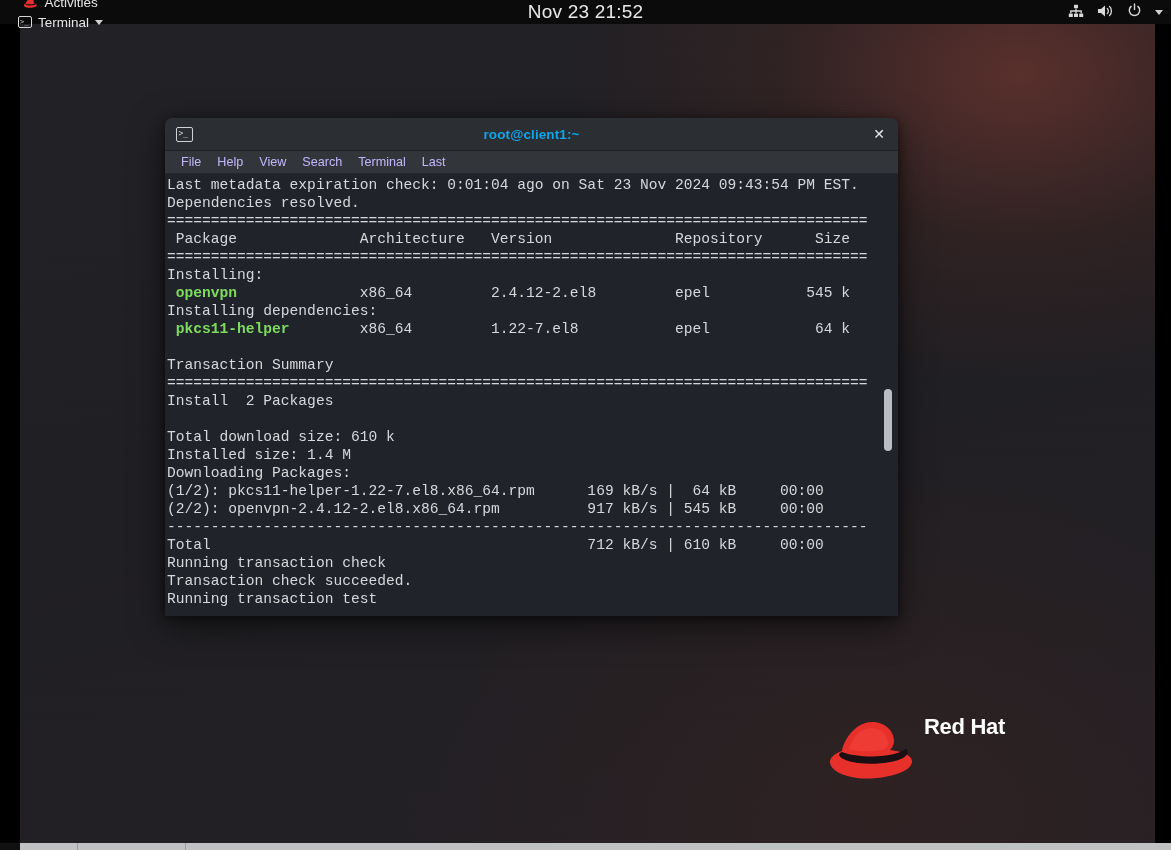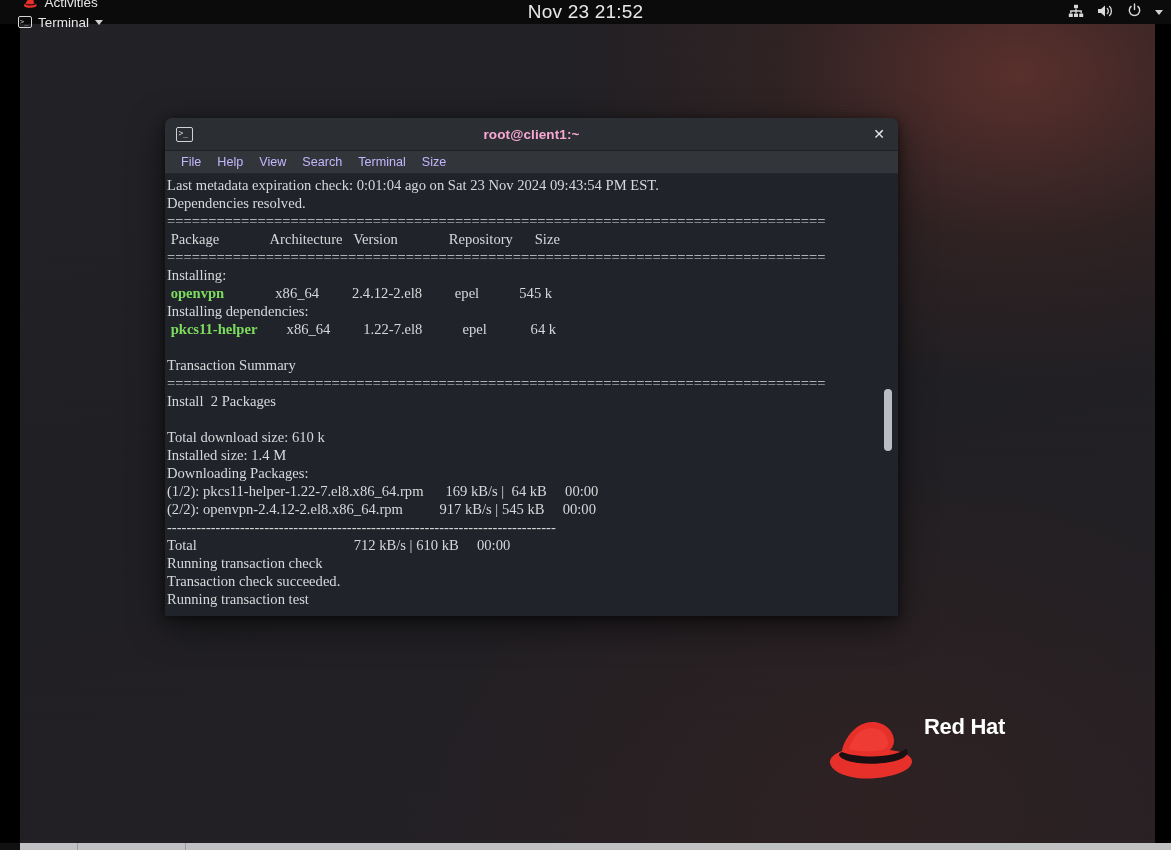--- a/index.html
+++ b/index.html
@@ -90,21 +90,21 @@
     margin-left:11px; width:17px; height:15px;
     border:1.6px solid #cfd2d6; border-radius:2px; position:relative;
   }
   .title-ico:before{
     content:">_"; position:absolute; left:1.5px; top:-0.5px;
     font-family:"DejaVu Sans Mono", monospace; font-size:8px; color:#cfd2d6;
     line-height:13px;
   }
   #window-title {
     position:absolute; left:0; right:0; text-align:center;
-    font-size:13.5px; color:#f9a8d4; font-weight:bold; letter-spacing:.1px;
+    font-size:13.5px; color:#0ea5e9; font-weight:bold; letter-spacing:.1px;
   }
   #close-btn {
     position:absolute; right:9px; top:7px;
     width:20px; height:20px; line-height:19px; text-align:center;
     color:#e6e7e9; font-size:14px; border-radius:3px; cursor:pointer;
   }
 
   #menubar {
     height:23px; background:#32363b;
     display:flex; align-items:center;
@@ -116,21 +116,21 @@
     padding:2px 8px; border-radius:3px; cursor:default;
   }
 
   #term-body {
     position:relative;
     background:#20242a;
     height:442px;
     overflow:hidden;
   }
   #term-text {
-    font-family:Liberation Serif, serif;
+    font-family:Liberation Mono, monospace;
     font-size:14.6px;
     line-height:18px;
     color:#d6d8da;
     white-space:pre;
     padding:2px 0 0 2px;
     letter-spacing:0px;
   }
   #term-text .ln { display:block; height:18px; }
   #term-text .pkg { color:#7ddb5e; font-weight:bold; }
 
@@ -201,21 +201,21 @@
       <div class="title-ico"></div>
       <div id="window-title">root@client1:~</div>
       <div id="close-btn">✕</div>
     </div>
     <div id="menubar">
       <div class="menu-item">File</div>
       <div class="menu-item">Help</div>
       <div class="menu-item">View</div>
       <div class="menu-item">Search</div>
       <div class="menu-item">Terminal</div>
-      <div class="menu-item">Size</div>
+      <div class="menu-item">Last</div>
     </div>
     <div id="term-body">
       <div id="term-text"><span class="ln">Last metadata expiration check: 0:01:04 ago on Sat 23 Nov 2024 09:43:54 PM EST.</span><span class="ln">Dependencies resolved.</span><span class="ln">================================================================================</span><span class="ln"> Package              Architecture   Version              Repository      Size</span><span class="ln">================================================================================</span><span class="ln">Installing:</span><span class="ln"> <span class="pkg">openvpn</span>              x86_64         2.4.12-2.el8         epel           545 k</span><span class="ln">Installing dependencies:</span><span class="ln"> <span class="pkg">pkcs11-helper</span>        x86_64         1.22-7.el8           epel            64 k</span><span class="ln"></span><span class="ln">Transaction Summary</span><span class="ln">================================================================================</span><span class="ln">Install  2 Packages</span><span class="ln"></span><span class="ln">Total download size: 610 k</span><span class="ln">Installed size: 1.4 M</span><span class="ln">Downloading Packages:</span><span class="ln">(1/2): pkcs11-helper-1.22-7.el8.x86_64.rpm      169 kB/s |  64 kB     00:00</span><span class="ln">(2/2): openvpn-2.4.12-2.el8.x86_64.rpm          917 kB/s | 545 kB     00:00</span><span class="ln">--------------------------------------------------------------------------------</span><span class="ln">Total                                           712 kB/s | 610 kB     00:00</span><span class="ln">Running transaction check</span><span class="ln">Transaction check succeeded.</span><span class="ln">Running transaction test</span></div>
       <div id="term-scroll-track">
         <div id="term-scroll-thumb"></div>
       </div>
     </div>
   </div>
 
   <div id="topbar">

